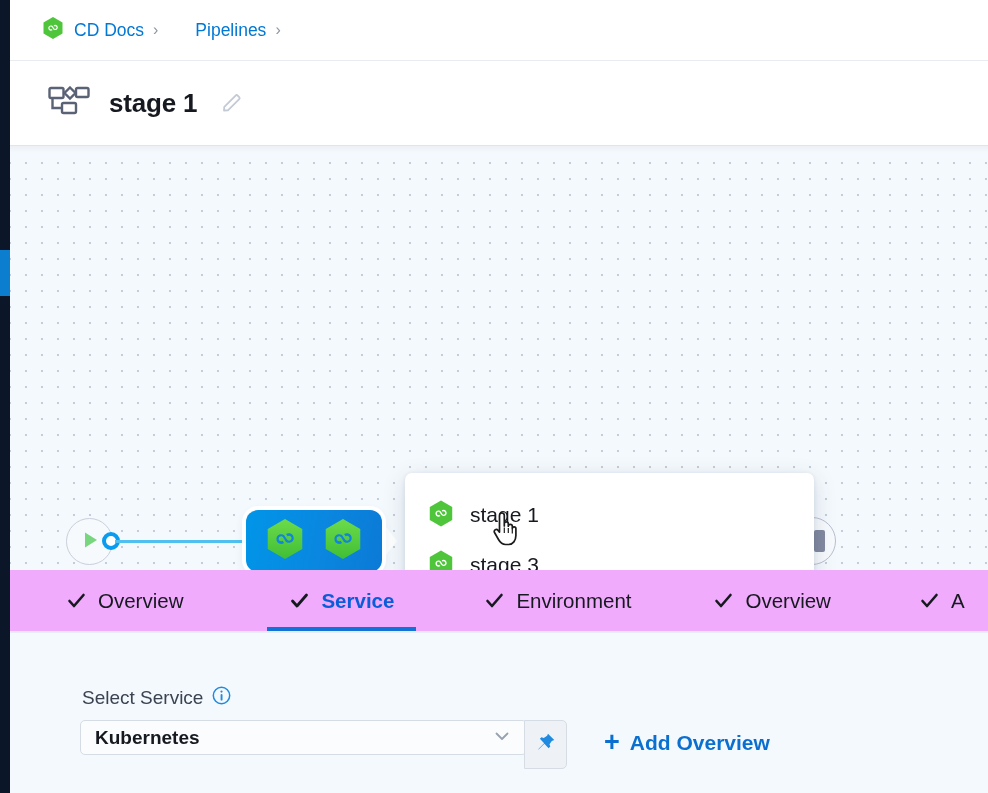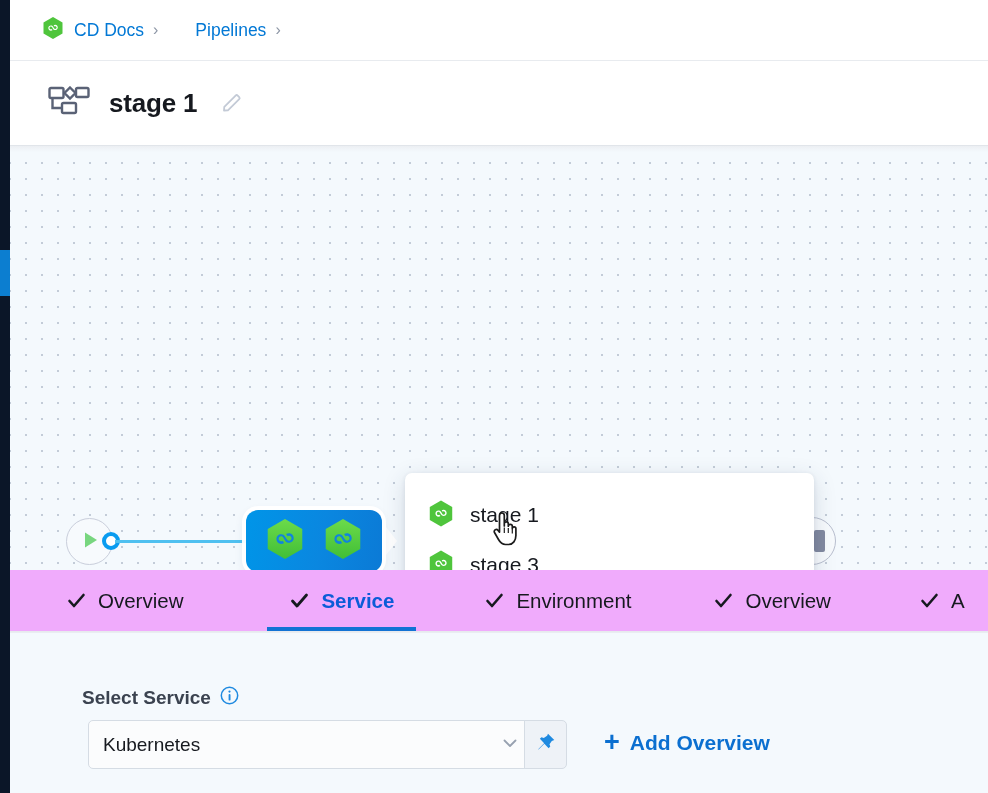--- a/index.html
+++ b/index.html
@@ -153,27 +153,27 @@
   .tab .check { display: flex; align-items: center; }
 
   
   #form-panel {
     position: absolute; left: 10px; top: 632px; width: 978px; height: 161px;
     background: #f4f9fd;
     border-top: 1px solid #e9edf1;
   }
   #select-service-label {
     position: absolute; left: 82px; top: 686px;
-    font-size: 19px; font-weight: bold; color: #3b4350;
+    font-size: 19px; font-weight: normal; color: #3b4350;
     display: flex; align-items: center; gap: 9px;
   }
   #service-select {
-    position: absolute; left: 88px; top: 720px; width: 447px; height: 49px;
+    position: absolute; left: 80px; top: 720px; width: 447px; height: 35px;
     background: #fbfcfd; border: 1px solid #d5dce4; border-radius: 5px;
-    display: flex; align-items: center; padding: 0 14px;
+    display: flex; align-items: center; padding: 0 14px; font-weight: bold;
   }
   #service-select-value { font-size: 19px; color: #16191f; flex: 1; }
   #pin-button {
     position: absolute; left: 524px; top: 720px; width: 43px; height: 49px;
     background: #eef2f7; border: 1px solid #d5dce4; border-radius: 0 5px 5px 0;
     display: flex; align-items: center; justify-content: center;
     cursor: pointer;
   }
   #add-service-btn {
     position: absolute; left: 604px; top: 729px;

